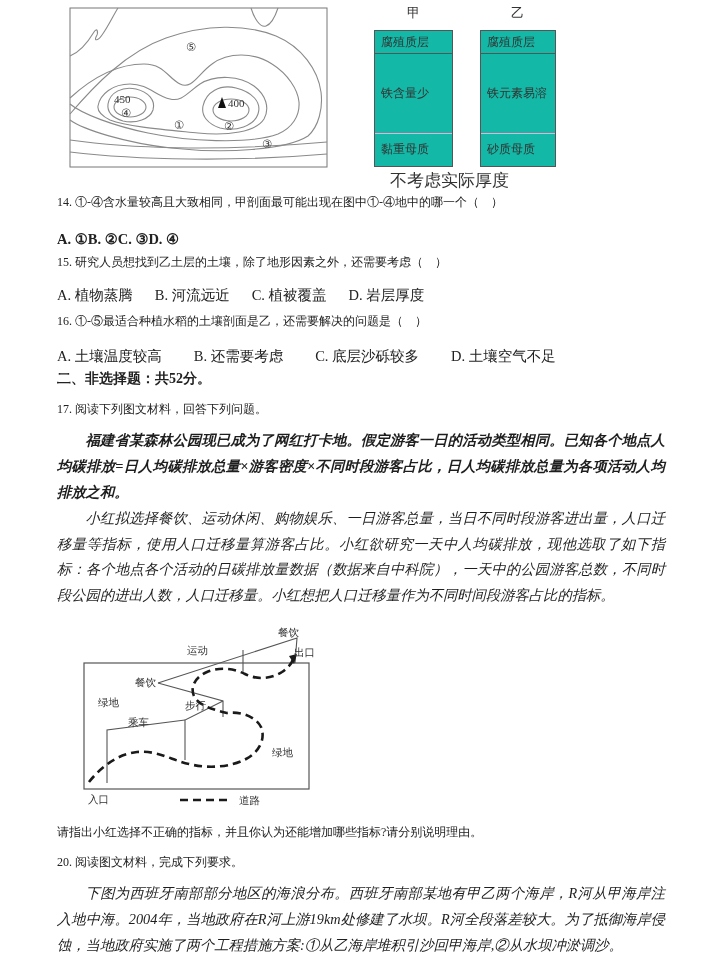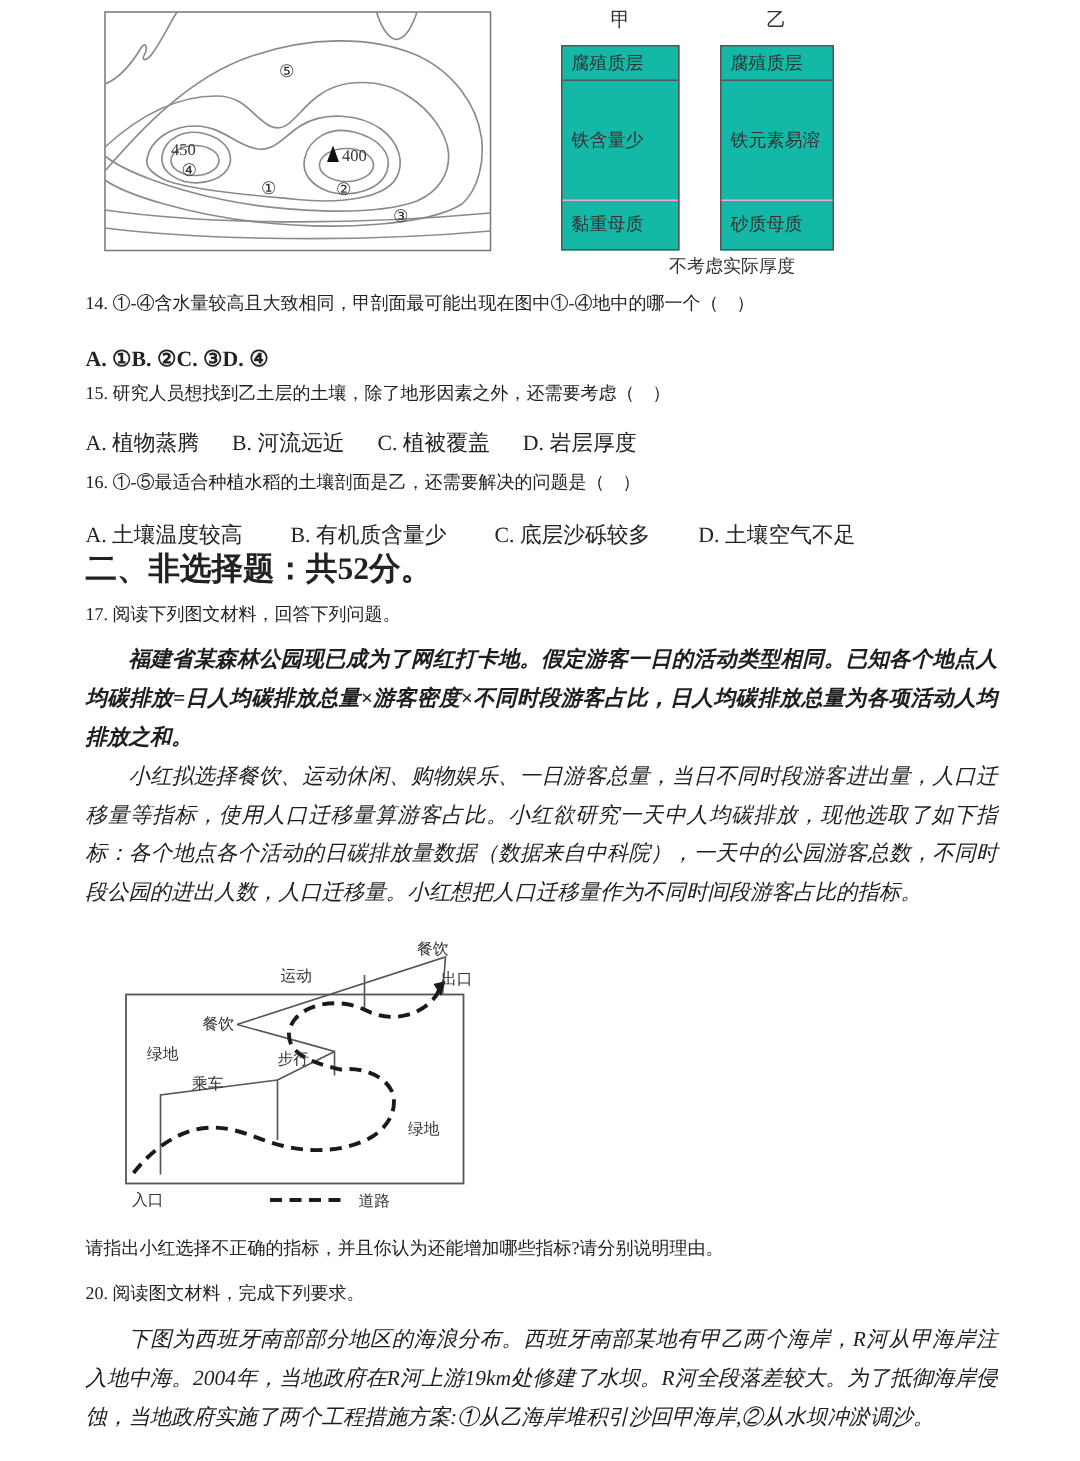--- a/index.html
+++ b/index.html
@@ -3,35 +3,35 @@
 <meta charset="utf-8">
 <style>
   html,body{margin:0;padding:0;}
   body{
     width:720px;height:974px;background:#ffffff;
     font-family:"Liberation Serif","DejaVu Serif",serif;
     color:#222;
   }
   .page{position:relative;width:720px;height:974px;overflow:hidden;background:#fff;}
   .t{position:absolute;font-size:12px;white-space:nowrap;line-height:16px;}
-  .bold{font-weight:bold;font-size:21px;}
+  .bold{font-weight:bold;font-size:14px;}
   .para{
     position:absolute;left:57px;width:608px;text-align:justify;
     text-indent:2em;font-style:italic;font-size:14.3px;color:#1e1e1e;
   }
   .opts{position:absolute;display:flex;font-size:14.5px;}
   
   .soil{position:absolute;left:368px;top:2px;width:200px;height:186px;font-size:12px;color:#333;}
   .soil .colTitle{position:absolute;top:2px;font-size:13px;color:#333;}
   .soil .box{position:absolute;top:28px;height:135px;border:1px solid #555;background:#14b8a6;}
   .soil .row{box-sizing:border-box;display:flex;align-items:center;padding-left:6px;color:#333;}
   .soil .r1{height:23px;border-bottom:1px solid #555;}
   .soil .r2{height:80px;border-bottom:1px solid #f9a8d4;}
   .soil .r3{height:30px;}
-  .soil .caption{position:absolute;top:167px;left:22px;width:140px;text-align:right;font-size:12px;color:#333;}
+  .soil .caption{position:absolute;top:167px;left:22px;width:140px;text-align:left;font-size:17px;color:#333;}
   svg text{fill:#333;}
   .mapLabel{font-size:10.5px;}
 </style>
 </head>
 <body>
 
 <div class="page">
 
   <svg style="position:absolute;left:66px;top:4px;" width="264" height="166" viewBox="0 0 264 166">
     <rect x="4" y="4" width="257" height="159" fill="none" stroke="#777" stroke-width="1"></rect>
@@ -97,21 +97,21 @@
   <div class="opts" style="left:57px;top:286px;gap:22px;">
     <span>A. 植物蒸腾</span>
     <span>B. 河流远近</span>
     <span>C. 植被覆盖</span>
     <span>D. 岩层厚度</span>
   </div>
 
   <div class="t" style="left:57px;top:313px;">16. ①-⑤最适合种植水稻的土壤剖面是乙，还需要解决的问题是（　）</div>
   <div class="opts" style="left:57px;top:347px;gap:32px;">
     <span>A. 土壤温度较高</span>
-    <span>B. 有机质含量少</span>
+    <span>B. 还需要考虑</span>
     <span>C. 底层沙砾较多</span>
     <span>D. 土壤空气不足</span>
   </div>
 
   <div class="t bold" style="left:57px;top:371px;">二、非选择题：共52分。</div>
 
   <div class="t" style="left:57px;top:401px;">17. 阅读下列图文材料，回答下列问题。</div>
   <div class="para" style="top:427px;line-height:26px;font-weight:bold;">福建省某森林公园现已成为了网红打卡地。假定游客一日的活动类型相同。已知各个地点人均碳排放=日人均碳排放总量×游客密度×不同时段游客占比，日人均碳排放总量为各项活动人均排放之和。</div>
   <div class="para" style="top:506px;line-height:25.5px;">小红拟选择餐饮、运动休闲、购物娱乐、一日游客总量，当日不同时段游客进出量，人口迁移量等指标，使用人口迁移量算游客占比。小红欲研究一天中人均碳排放，现他选取了如下指标：各个地点各个活动的日碳排放量数据（数据来自中科院），一天中的公园游客总数，不同时段公园的进出人数，人口迁移量。小红想把人口迁移量作为不同时间段游客占比的指标。</div>
 

